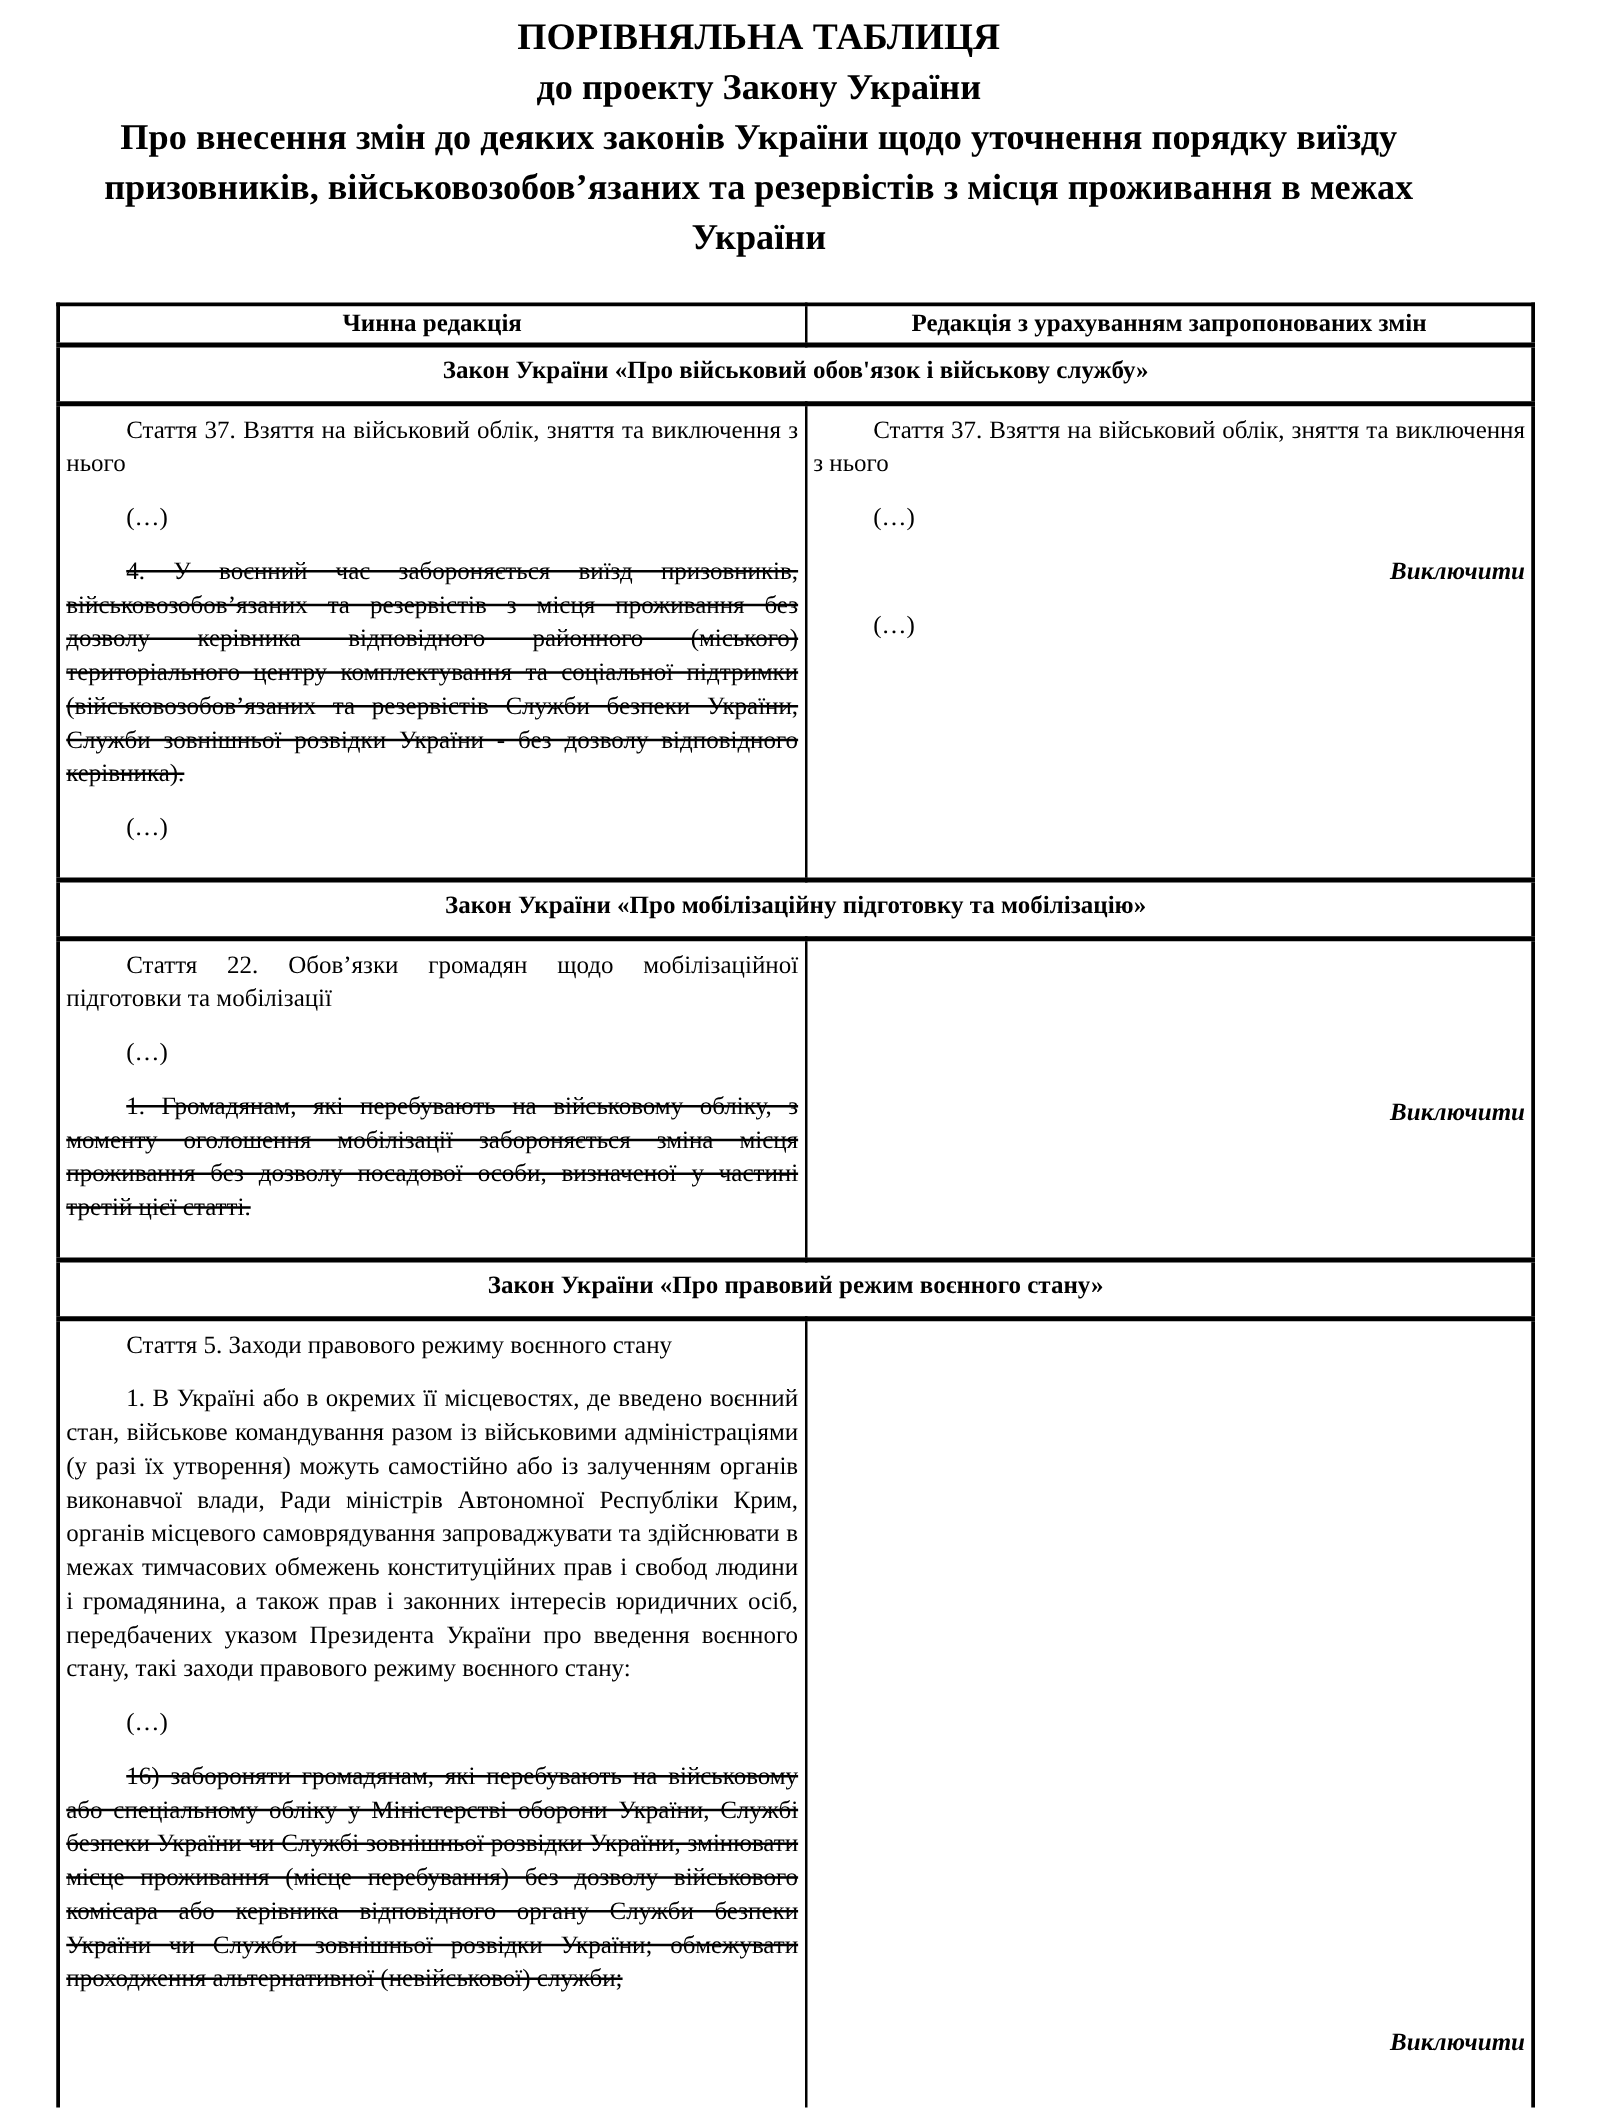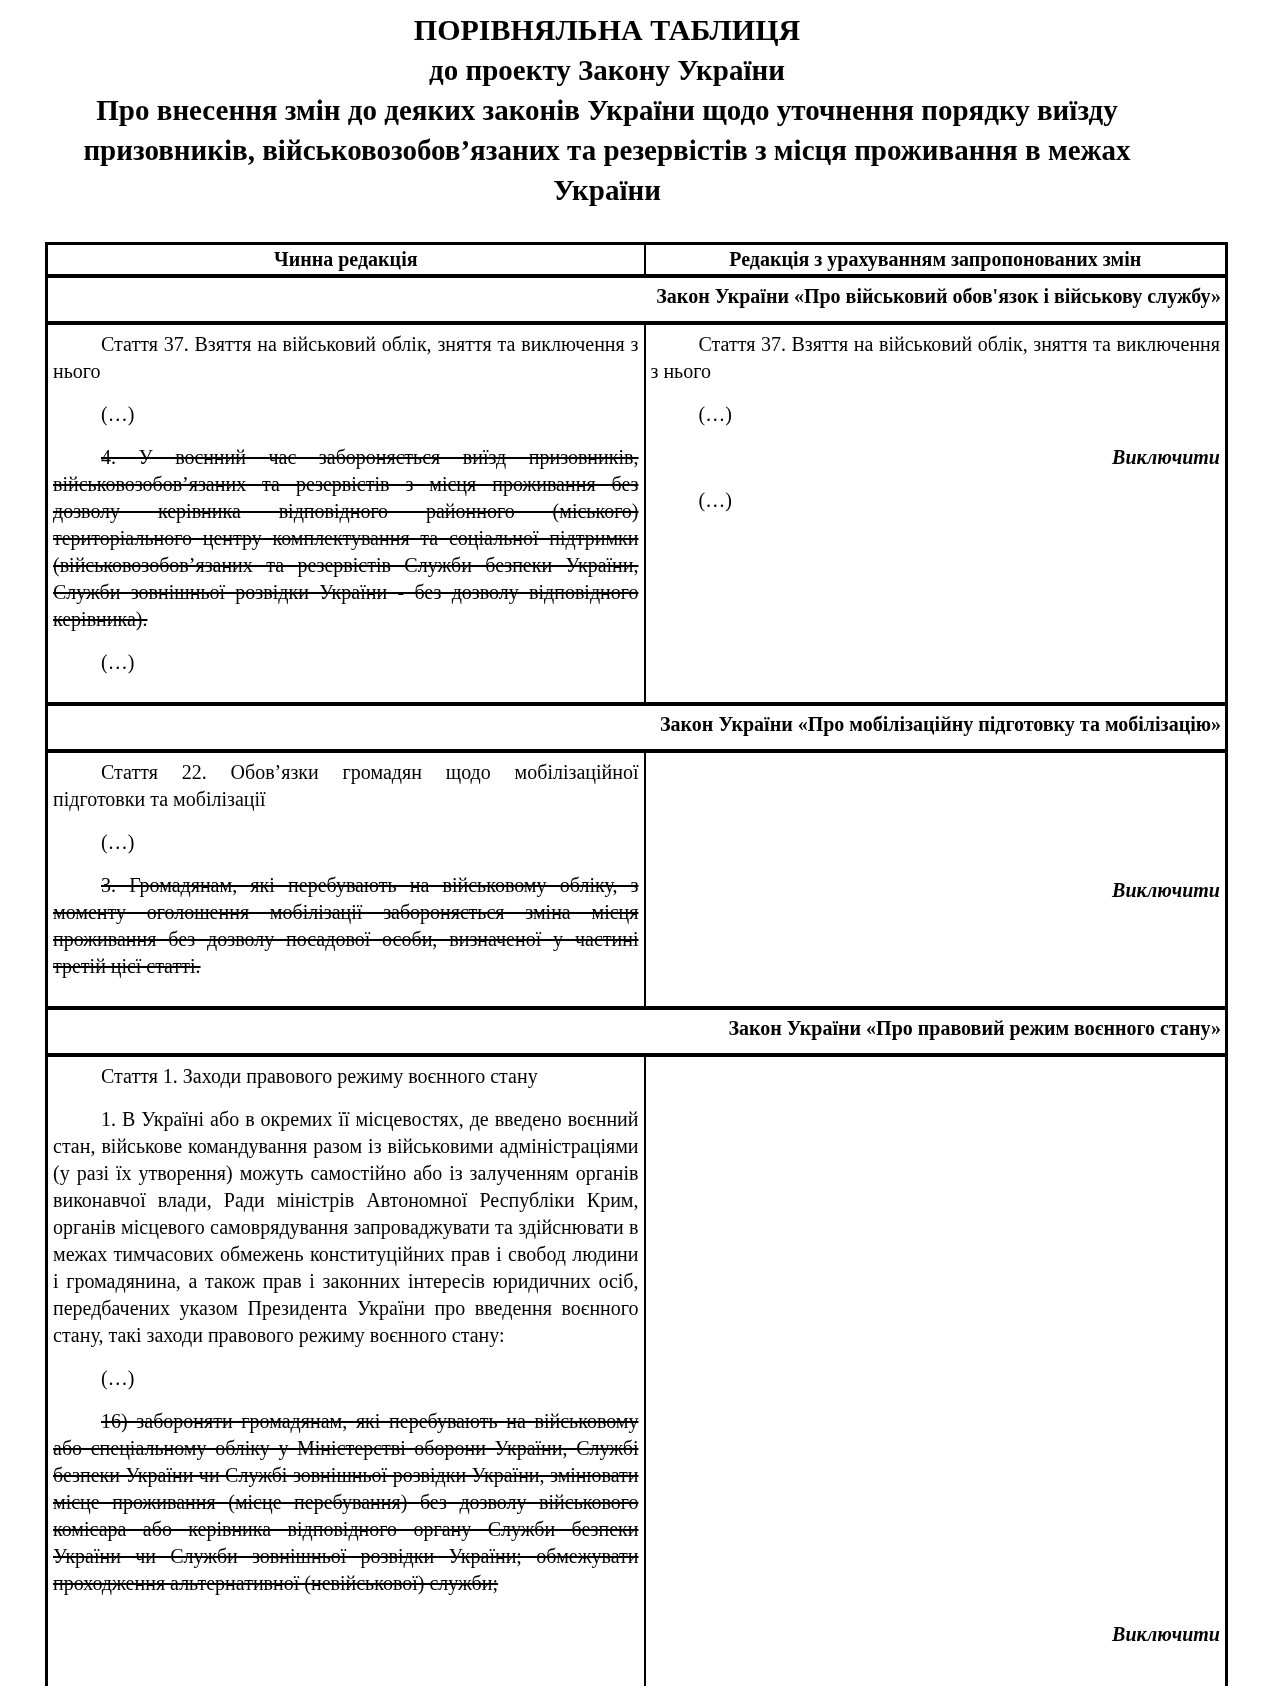--- a/index.html
+++ b/index.html
@@ -35,21 +35,21 @@
     vertical-align: top;
     box-sizing: border-box;
   }
   th.colhead {
     font-size: 20px; font-weight: bold;
     padding: 3px 4px;
     border-bottom: 4px solid #000;
   }
   tr.law-row td {
     font-size: 20px; font-weight: bold;
-    text-align: right;
+    text-align: center;
     padding: 7px 4px 13px 4px;
     border-top: 4px solid #000;
     border-bottom: 4px solid #000;
   }
   td.cell { padding: 4px 5px 10px 5px; }
   tr.r1 td.cell { height: 348px; }
   tr.r2 td.cell { height: 226px; }
   tr.r3 td.cell { height: 645px; }
 
   .cell p {
@@ -115,33 +115,33 @@
         </td>
       </tr>
 
       <tr class="law-row">
         <td colspan="2">Закон України «Про мобілізаційну підготовку та мобілізацію»</td>
       </tr>
       <tr class="r2">
         <td class="cell">
           <p class="first">Стаття 22. Обов’язки громадян щодо мобілізаційної підготовки та мобілізації</p>
           <p class="ell">(…)</p>
-          <p class="struck">3. Громадянам, які перебувають на військовому обліку, з моменту оголошення мобілізації забороняється зміна місця проживання без дозволу посадової особи, визначеної у частині третій цієї статті.</p>
+          <p class="struck">1. Громадянам, які перебувають на військовому обліку, з моменту оголошення мобілізації забороняється зміна місця проживання без дозволу посадової особи, визначеної у частині третій цієї статті.</p>
         </td>
         <td class="cell">
           <p class="action push-mid">Виключити</p>
         </td>
       </tr>
 
       <tr class="law-row">
         <td colspan="2">Закон України «Про правовий режим воєнного стану»</td>
       </tr>
       <tr class="r3">
         <td class="cell">
-          <p class="first">Стаття 1. Заходи правового режиму воєнного стану</p>
+          <p class="first">Стаття 5. Заходи правового режиму воєнного стану</p>
           <p>1. В Україні або в окремих її місцевостях, де введено воєнний стан, військове командування разом із військовими адміністраціями (у разі їх утворення) можуть самостійно або із залученням органів виконавчої влади, Ради міністрів Автономної Республіки Крим, органів місцевого самоврядування запроваджувати та здійснювати в межах тимчасових обмежень конституційних прав і свобод людини і громадянина, а також прав і законних інтересів юридичних осіб, передбачених указом Президента України про введення воєнного стану, такі заходи правового режиму воєнного стану:</p>
           <p class="ell">(…)</p>
           <p class="struck">16) забороняти громадянам, які перебувають на військовому або спеціальному обліку у Міністерстві оборони України, Службі безпеки України чи Службі зовнішньої розвідки України, змінювати місце проживання (місце перебування) без дозволу військового комісара або керівника відповідного органу Служби безпеки України чи Служби зовнішньої розвідки України; обмежувати проходження альтернативної (невійськової) служби;</p>
         </td>
         <td class="cell">
           <p class="action push-low">Виключити</p>
         </td>
       </tr>
 
     </tbody>

